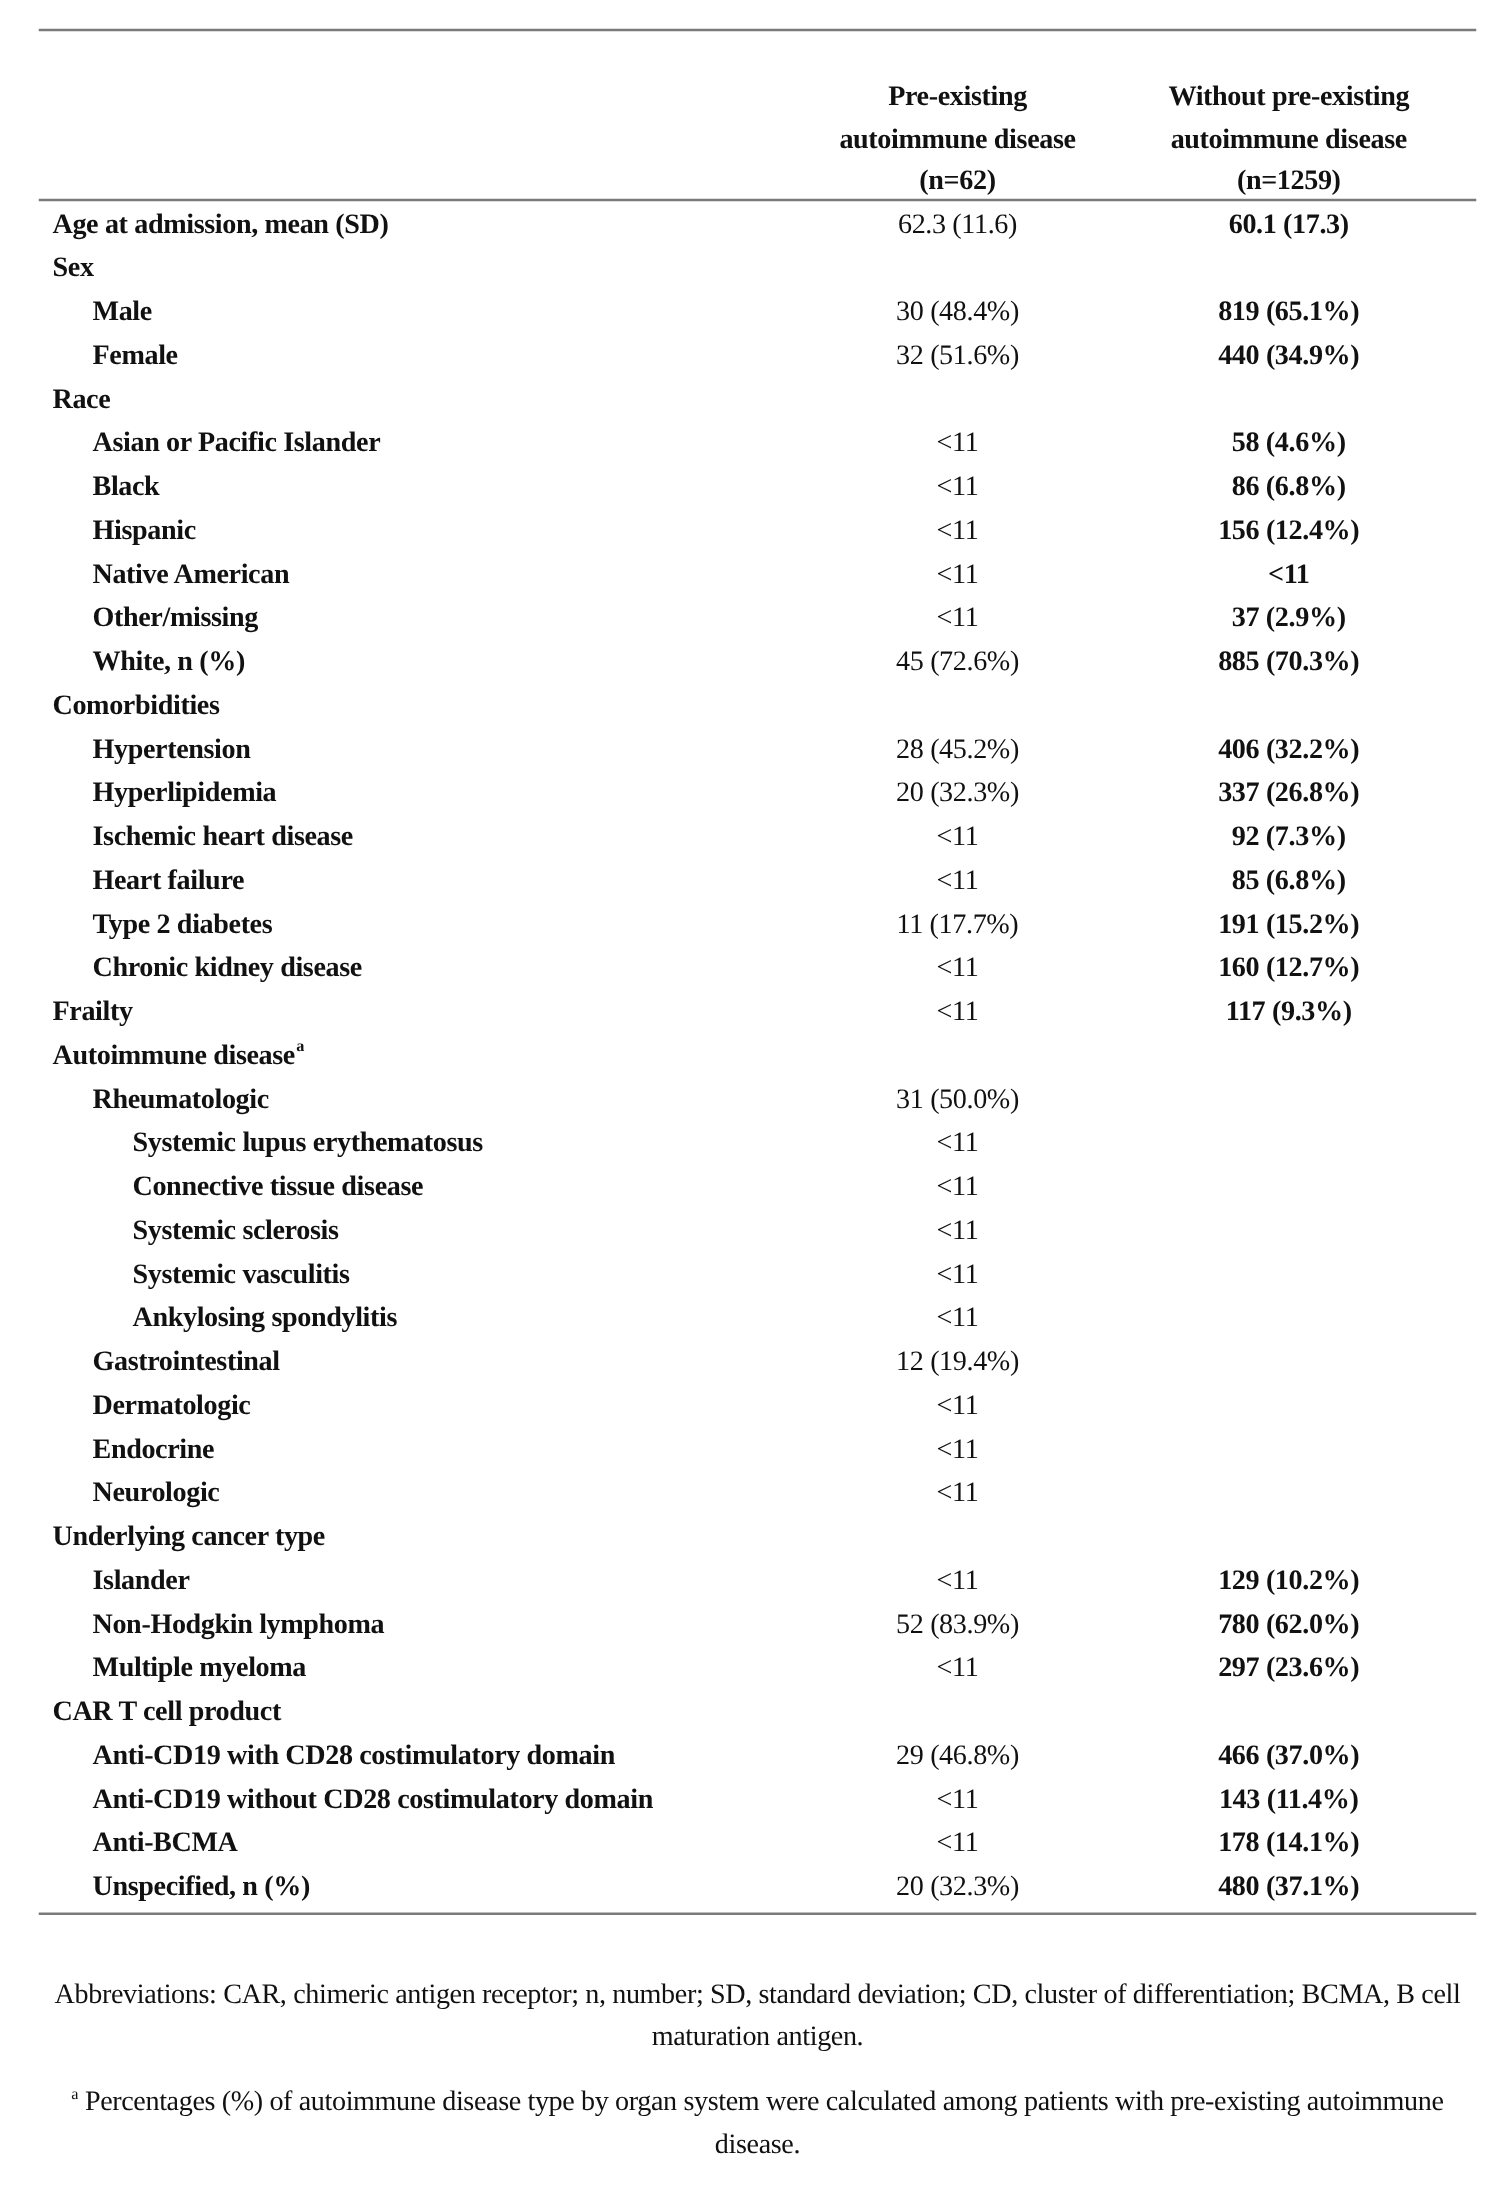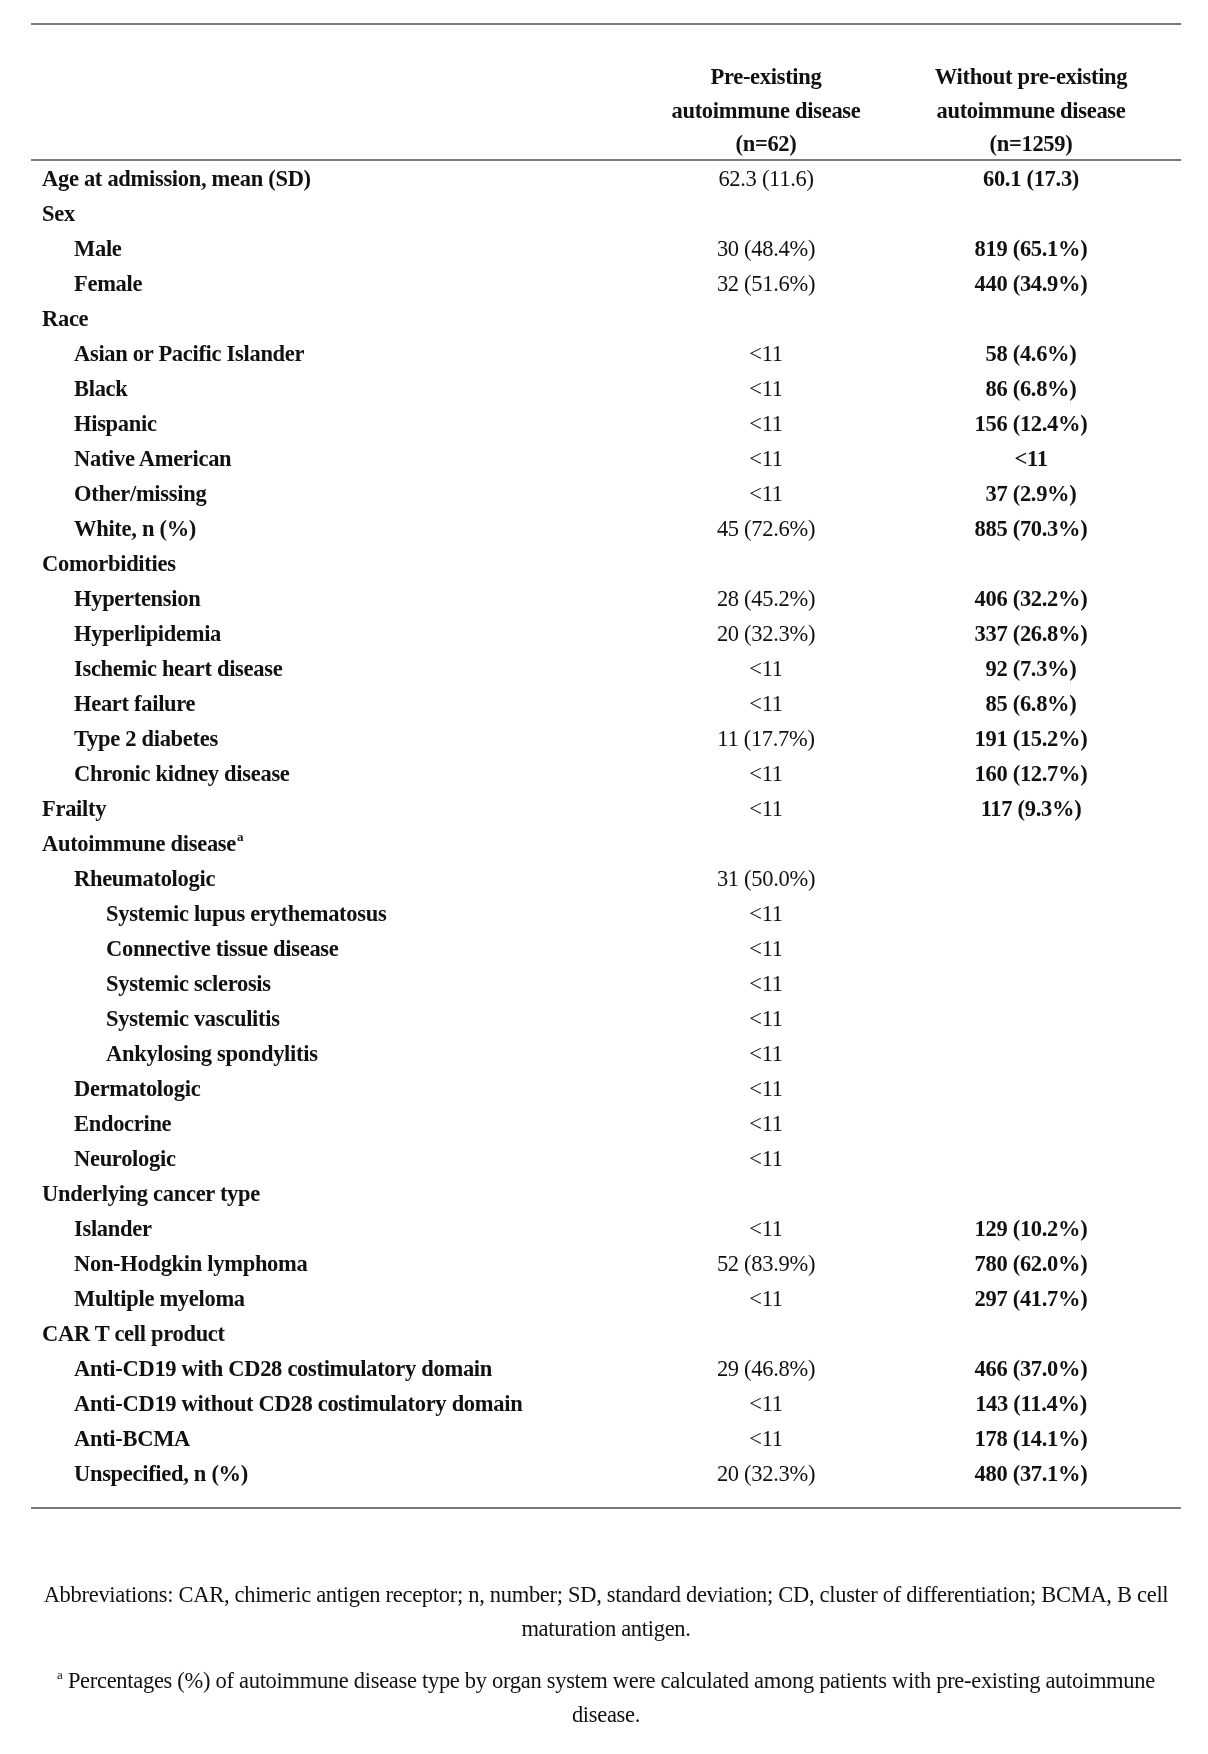--- a/index.html
+++ b/index.html
@@ -26,21 +26,21 @@
   .row.l0 .label { left: 11px; }
   .row.l1 .label { left: 43px; }
   .row.l2 .label { left: 75px; }
   .row .v1, .row .v2 {
     position: absolute; top: 0; text-align: center; font-size: 22.5px;
     line-height: 35px; white-space: nowrap; letter-spacing: -0.3px;
   }
   .row .v1 { left: 618px; width: 234px; }
   .row .v2 { left: 880px; width: 240px; font-weight: bold; }
   .row .label sup { font-size: 13px; vertical-align: top; line-height: 22px; margin-left: 1px; }
-  .body-rows { padding-top: 0px; padding-bottom: 16px; }
+  .body-rows { padding-top: 0px; padding-bottom: 4px; }
   .notes { position: absolute; left: 31px; top: 1578px; width: 1150px; font-size: 22.5px; line-height: 34px; letter-spacing: -0.3px; text-align: center; }
   .notes p { margin: 0 0 18px 0; }
   .notes sup { font-size: 13px; vertical-align: top; line-height: 22px; }
 </style>
 </head>
 <body>
 
 <div class="table-wrap">
   <div class="rule"></div>
   <div class="header">
@@ -181,20 +181,25 @@
         <div class="label"><span>Systemic vasculitis</span></div>
         <div class="v1">&lt;11</div>
         <div class="v2"></div>
       </div>
       <div class="row l2">
         <div class="label"><span>Ankylosing spondylitis</span></div>
         <div class="v1">&lt;11</div>
         <div class="v2"></div>
       </div>
       <div class="row l1">
+        <div class="label"><span>Gastrointestinal</span></div>
+        <div class="v1">12 (19.4%)</div>
+        <div class="v2"></div>
+      </div>
+      <div class="row l1">
         <div class="label"><span>Dermatologic</span></div>
         <div class="v1">&lt;11</div>
         <div class="v2"></div>
       </div>
       <div class="row l1">
         <div class="label"><span>Endocrine</span></div>
         <div class="v1">&lt;11</div>
         <div class="v2"></div>
       </div>
       <div class="row l1">
@@ -213,21 +218,21 @@
         <div class="v2">129 (10.2%)</div>
       </div>
       <div class="row l1">
         <div class="label"><span>Non-Hodgkin lymphoma</span></div>
         <div class="v1">52 (83.9%)</div>
         <div class="v2">780 (62.0%)</div>
       </div>
       <div class="row l1">
         <div class="label"><span>Multiple myeloma</span></div>
         <div class="v1">&lt;11</div>
-        <div class="v2">297 (41.7%)</div>
+        <div class="v2">297 (23.6%)</div>
       </div>
       <div class="row l0">
         <div class="label"><span>CAR T cell product</span></div>
         <div class="v1"></div>
         <div class="v2"></div>
       </div>
       <div class="row l1">
         <div class="label"><span>Anti-CD19 with CD28 costimulatory domain</span></div>
         <div class="v1">29 (46.8%)</div>
         <div class="v2">466 (37.0%)</div>

